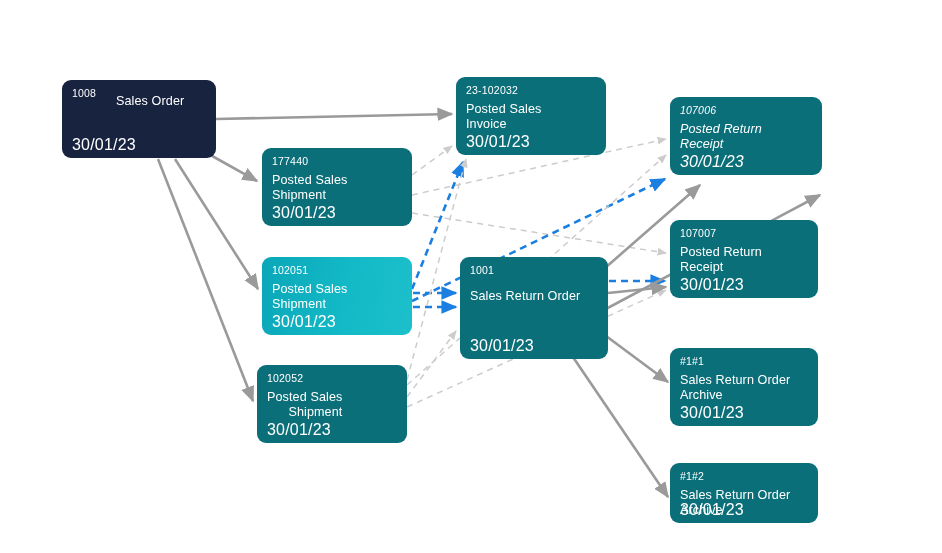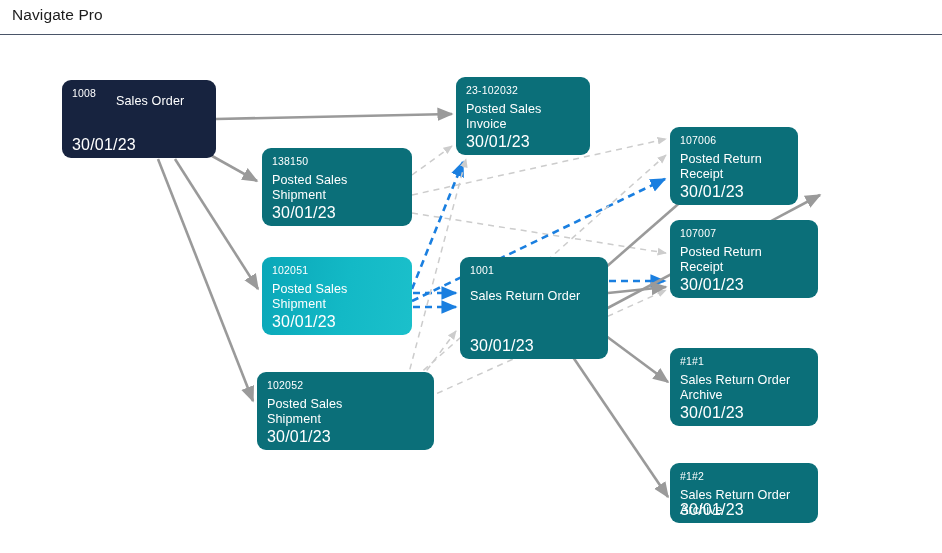--- a/index.html
+++ b/index.html
@@ -90,23 +90,20 @@
   .node.navy { background: #17233f; text-align: center; }
   .node.active {
     background: linear-gradient(100deg, #0aa7b8 0%, #13b9c6 55%, #1bc0cb 100%);
   }
 </style>
 </head>
 <body>
 
 <div id="app">
 
-  <div id="header">
-    <div id="header-title">Navigate Pro</div>
-  </div>
 
   <div id="canvas">
     <svg id="edge-layer" viewBox="0 0 942 518" width="942" height="518" xmlns="http://www.w3.org/2000/svg">
       <defs>
         <marker id="ah-solid" markerWidth="7" markerHeight="7" refX="5.6" refY="3" orient="auto" markerUnits="strokeWidth">
           <path d="M0,0.4 L6.2,3 L0,5.6 z" fill="#9a9a9a"></path>
         </marker>
         <marker id="ah-dashed" markerWidth="7" markerHeight="7" refX="5.6" refY="3" orient="auto" markerUnits="strokeWidth">
           <path d="M0,0.4 L6.2,3 L0,5.6 z" fill="#cccccc"></path>
         </marker>
@@ -138,49 +135,49 @@
           <path d="M 557 300 L 820 160" fill="none" stroke="#9a9a9a" stroke-width="2.6" marker-end="url(#ah-solid)"></path>
         </g>
     </svg>
     <div id="nodes-group">
         <div class="node navy" style="left: 62px; top: 45px; width: 154px; height: 78px;">
           <div class="node-id">1008</div>
           <div class="node-title" style="top: 14px; margin-left: 44px;">Sales Order</div>
           <div class="node-date">30/01/23</div>
         </div>
         <div class="node teal" style="left: 262px; top: 113px; width: 150px; height: 78px;">
-          <div class="node-id">138150</div>
+          <div class="node-id">177440</div>
           <div class="node-title" style="top: 25px;">Posted Sales
 Shipment</div>
           <div class="node-date">30/01/23</div>
         </div>
         <div class="node active" style="left: 262px; top: 222px; width: 150px; height: 78px;">
           <div class="node-id">102051</div>
           <div class="node-title" style="top: 25px;">Posted Sales
 Shipment</div>
           <div class="node-date">30/01/23</div>
         </div>
-        <div class="node teal" style="left: 257px; top: 337px; width: 177px; height: 78px;">
+        <div class="node teal" style="left: 257px; top: 330px; width: 150px; height: 78px; text-align: right;">
           <div class="node-id">102052</div>
           <div class="node-title" style="top: 25px;">Posted Sales
 Shipment</div>
           <div class="node-date">30/01/23</div>
         </div>
-        <div class="node teal" style="left: 456px; top: 42px; width: 134px; height: 78px;">
+        <div class="node teal" style="left: 456px; top: 42px; width: 150px; height: 78px;">
           <div class="node-id">23-102032</div>
           <div class="node-title" style="top: 25px;">Posted Sales
 Invoice</div>
           <div class="node-date">30/01/23</div>
         </div>
         <div class="node teal" style="left: 460px; top: 222px; width: 148px; height: 102px;">
           <div class="node-id">1001</div>
           <div class="node-title" style="top: 32px;">Sales Return Order</div>
           <div class="node-date">30/01/23</div>
         </div>
-        <div class="node teal" style="left: 670px; top: 92px; width: 128px; height: 78px;">
+        <div class="node teal" style="left: 670px; top: 62px; width: 152px; height: 78px; font-style: italic;">
           <div class="node-id">107006</div>
           <div class="node-title" style="top: 25px;">Posted Return
 Receipt</div>
           <div class="node-date">30/01/23</div>
         </div>
         <div class="node teal" style="left: 670px; top: 185px; width: 148px; height: 78px;">
           <div class="node-id">107007</div>
           <div class="node-title" style="top: 25px;">Posted Return
 Receipt</div>
           <div class="node-date">30/01/23</div>

